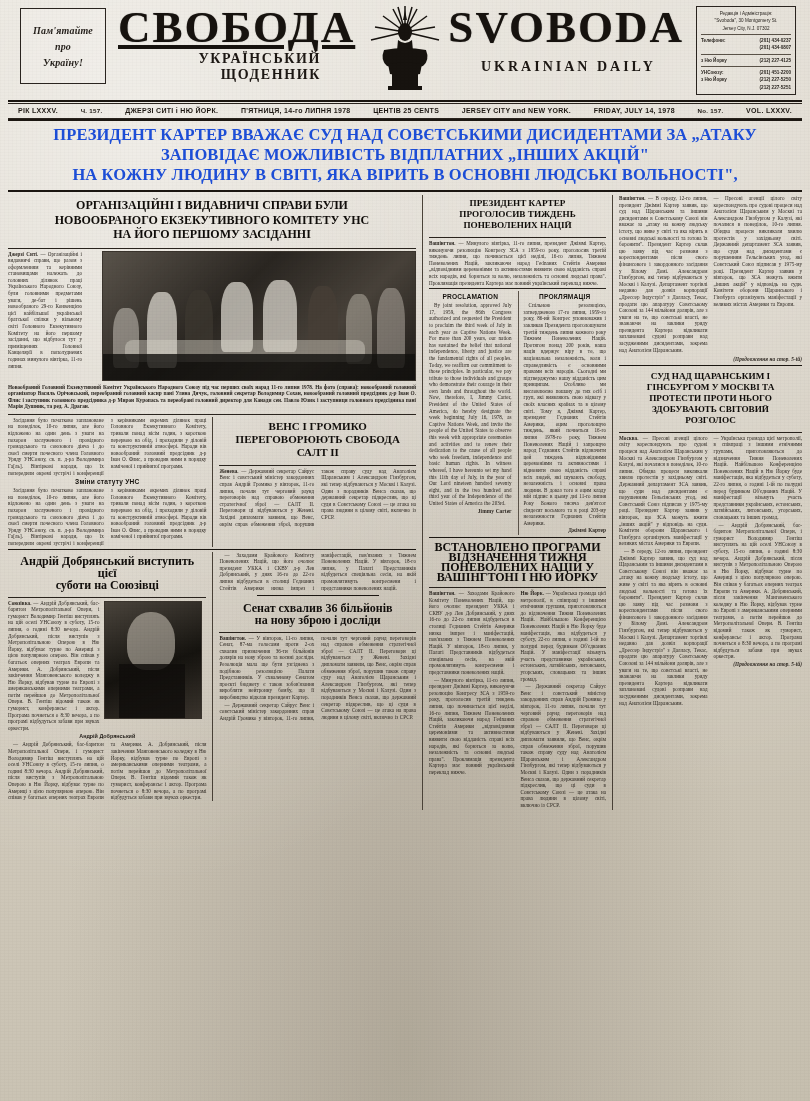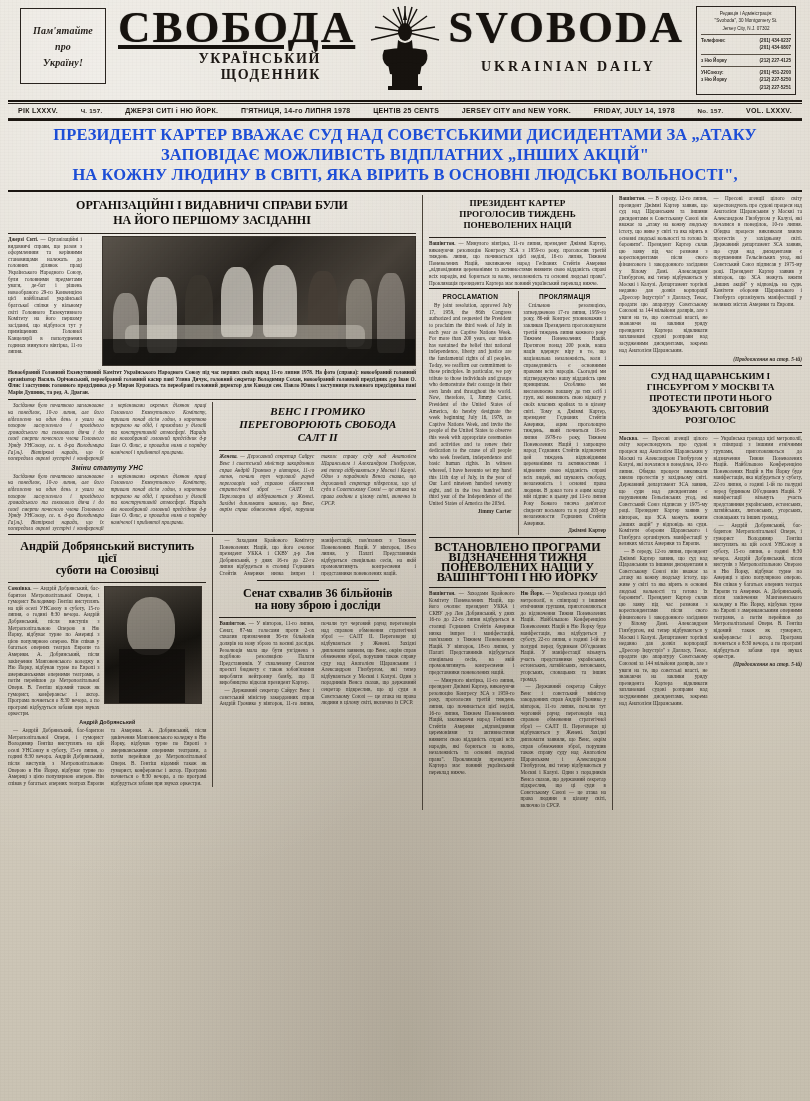--- a/index.html
+++ b/index.html
@@ -291,20 +291,21 @@
     <div>НА КОЖНУ ЛЮДИНУ В СВІТІ,  ЯКА ВІРИТЬ В ОСНОВНІ ЛЮДСЬКІ  ВОЛЬНОСТІ",</div>
   </div>
   <div class="rule-thick"></div>
 
   <div class="grid">
 
     <div class="col colA">
 
       <div class="hl hl-main">
         <div>ОРГАНІЗАЦІЙНІ І ВИДАВНИЧІ СПРАВИ БУЛИ</div>
+        <div>НОВООБРАНОГО ЕКЗЕКУТИВНОГО КОМІТЕТУ УНС</div>
         <div>НА ЙОГО ПЕРШОМУ ЗАСІДАННІ</div>
       </div>
       <div class="hr1"></div>
 
       <div class="photo photo-main">
         <div class="dk" style="left:0;top:0;width:100%;height:100%;background:rgba(30,27,23,.25)"></div>
         <div class="fig" style="left:10px;top:56px;width:26px;height:60px;background:rgba(200,195,185,.55)"></div>
         <div class="fig" style="left:44px;top:40px;width:30px;height:76px;"></div>
         <div class="fig" style="left:82px;top:38px;width:28px;height:72px;background:rgba(60,55,48,.8)"></div>
         <div class="fig" style="left:118px;top:30px;width:32px;height:70px;"></div>
@@ -323,21 +324,21 @@
         </div>
       </div>
 
       <div class="caption">
         <span>Новообраний Головний Екзекутивний Комітет Українського Народного Союзу під час перших своїх нарад 11-го липня 1978. На фото (справа): новообраний головний організатор Василь Орічовський, переобраний головний касир пані Уляна Дячук, головний секретар Володимир Сохан, новообраний головний предсідник д-р Іван О. Флис і заступник головного предсідника д-р Мирон Куропась та переобрані головний директор для Канади сен. Павло Юзик і заступниця головного предсідника пані Марія Душник, та ред. А. Драган.</span>
       </div>
 
       <div class="clear"></div>
       <div class="hr1"></div>
 
-      <div style="display:flex;gap:6px;font-style:italic;">
+      <div style="display:flex;gap:6px;">
         <div style="width:202px;">
           <div class="body2 txt">
             <p>Засідання було початково заплановане на понеділок, 10-го липня, але його відложено на один день з уваги на похорон заслуженого і провідного громадського та союзового діяча і до своєї смерти почесного члена Головного Уряду УНСоюзу, св. п. д-ра Володимира Га[ль]. Вівтіркові наради, що їх попередили окремі зустрічі і конференції з керівниками окремих ділянок праці Головного Екзекутивного Комітету, тривали понад вісім годин, з короткою перервою на обід, і проходили у діловій та конструктивній атмосфері. Наради вів новообраний головний предсідник д-р Іван О. Флис, а провадив ними в порядку наміченої і прийнятої програми.</p>
           </div>
           <div class="subhead">Зміни статуту УНС</div>
           <div class="body2 txt">
             <p>Засідання було початково заплановане на понеділок, 10-го липня, але його відложено на один день з уваги на похорон заслуженого і провідного громадського та союзового діяча і до своєї смерти почесного члена Головного Уряду УНСоюзу, св. п. д-ра Володимира Га[ль]. Вівтіркові наради, що їх попередили окремі зустрічі і конференції з керівниками окремих ділянок праці Головного Екзекутивного Комітету, тривали понад вісім годин, з короткою перервою на обід, і проходили у діловій та конструктивній атмосфері. Наради вів новообраний головний предсідник д-р Іван О. Флис, а провадив ними в порядку наміченої і прийнятої програми.</p>
           </div>
         </div>
         <div style="width:200px;border-left:.8px solid #4a4238;padding-left:6px;">

